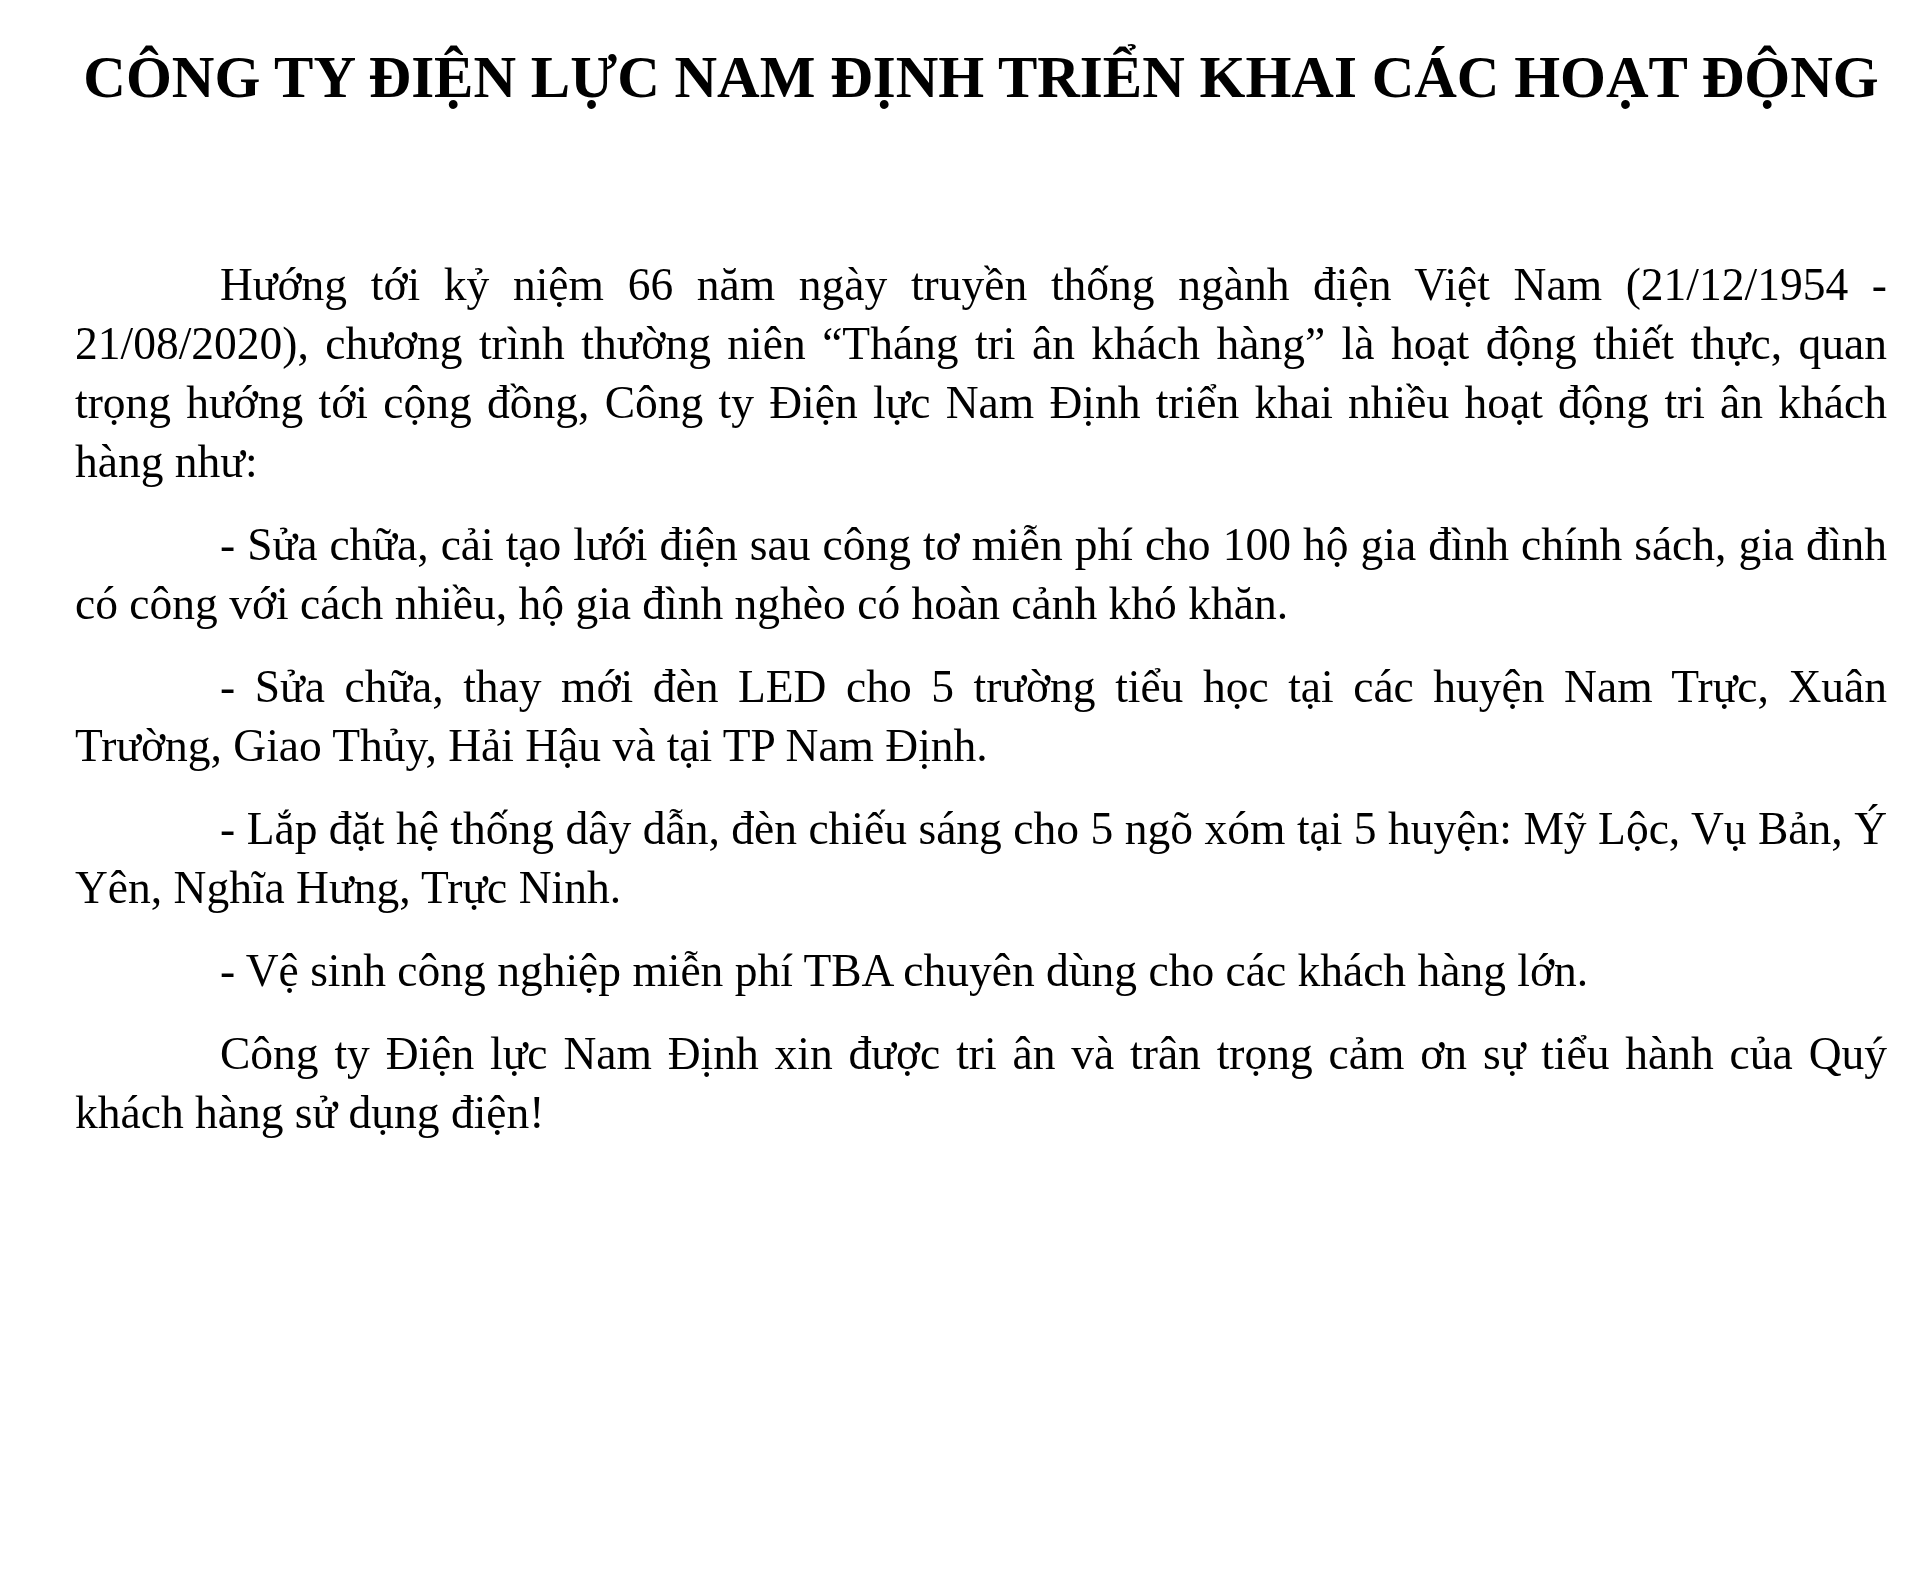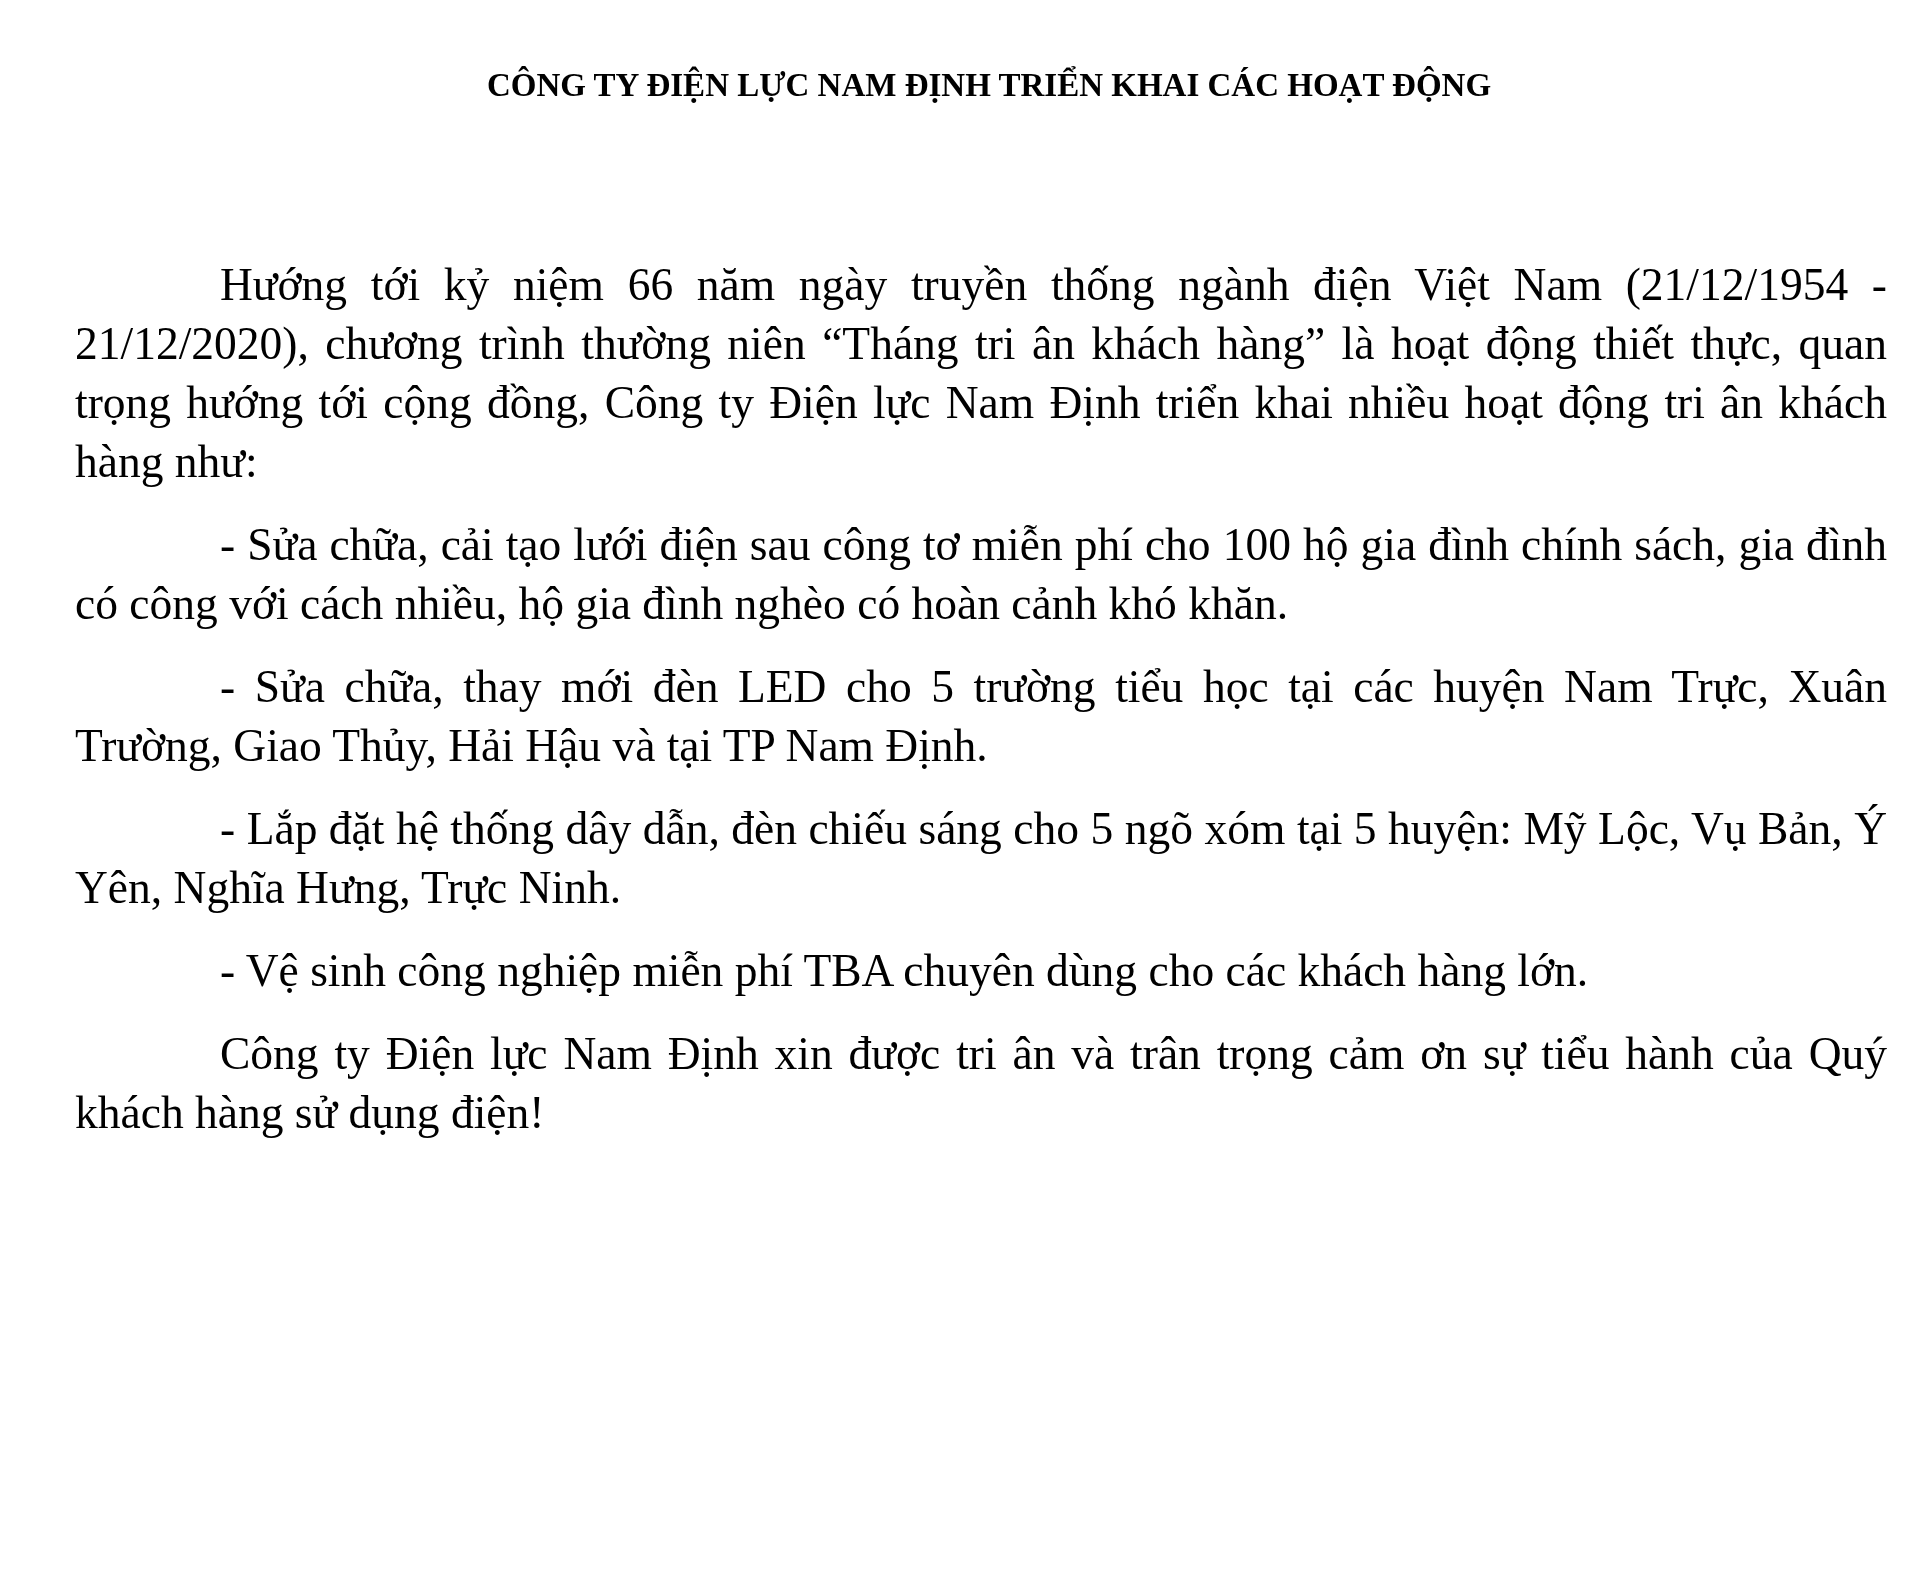--- a/index.html
+++ b/index.html
@@ -21,23 +21,23 @@
     top: 0;
     width: 1812px;
   }
   .title {
     position: absolute;
     left: 0;
     top: 48px;
     width: 1812px;
     text-align: center;
     font-weight: bold;
-    font-size: 33px;
+    font-size: 59px;
     line-height: 58px;
-    margin: 8px;
+    margin: 0;
     padding-left: 0;
   }
   .title span {
     display: block;
   }
   .body {
     position: absolute;
     left: 0;
     top: 255px;
     width: 1812px;
@@ -52,20 +52,20 @@
 </style>
 </head>
 <body>
 
 <div class="page">
   <h1 class="title">
     <span>CÔNG TY ĐIỆN LỰC NAM ĐỊNH TRIỂN KHAI CÁC HOẠT ĐỘNG</span>
   </h1>
 
   <div class="body">
-    <p class="para">Hướng tới kỷ niệm 66 năm ngày truyền thống ngành điện Việt Nam (21/12/1954 - 21/12/2020), chương trình thường niên “Tháng tri ân khách hàng” là hoạt động thiết thực, quan trọng hướng tới cộng đồng, Công ty Điện lực Nam Định triển khai nhiều hoạt động tri ân khách hàng như:</p>
+    <p class="para">Hướng tới kỷ niệm 66 năm ngày truyền thống ngành điện Việt Nam (21/12/1954 - 21/08/2020), chương trình thường niên “Tháng tri ân khách hàng” là hoạt động thiết thực, quan trọng hướng tới cộng đồng, Công ty Điện lực Nam Định triển khai nhiều hoạt động tri ân khách hàng như:</p>
     <p class="para">- Sửa chữa, cải tạo lưới điện sau công tơ miễn phí cho 100 hộ gia đình chính sách, gia đình có công với cách nhiều, hộ gia đình nghèo có hoàn cảnh khó khăn.</p>
     <p class="para">- Sửa chữa, thay mới đèn LED cho 5 trường tiểu học tại các huyện Nam Trực, Xuân Trường, Giao Thủy, Hải Hậu và tại TP Nam Định.</p>
     <p class="para">- Lắp đặt hệ thống dây dẫn, đèn chiếu sáng cho 5 ngõ xóm tại 5 huyện: Mỹ Lộc, Vụ Bản, Ý Yên, Nghĩa Hưng, Trực Ninh.</p>
     <p class="para">- Vệ sinh công nghiệp miễn phí TBA chuyên dùng cho các khách hàng lớn.</p>
     <p class="para">Công ty Điện lực Nam Định xin được tri ân và trân trọng cảm ơn sự tiểu hành của Quý khách hàng sử dụng điện!</p>
   </div>
 </div>
 
 </body></html>

